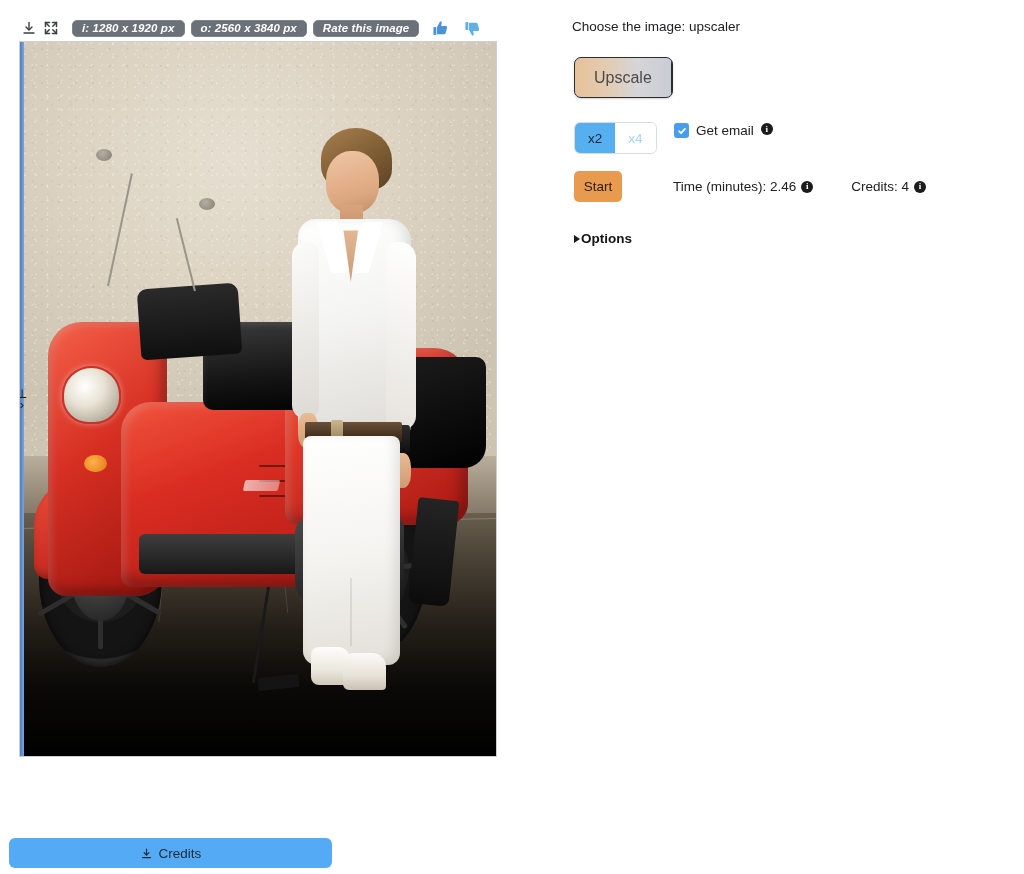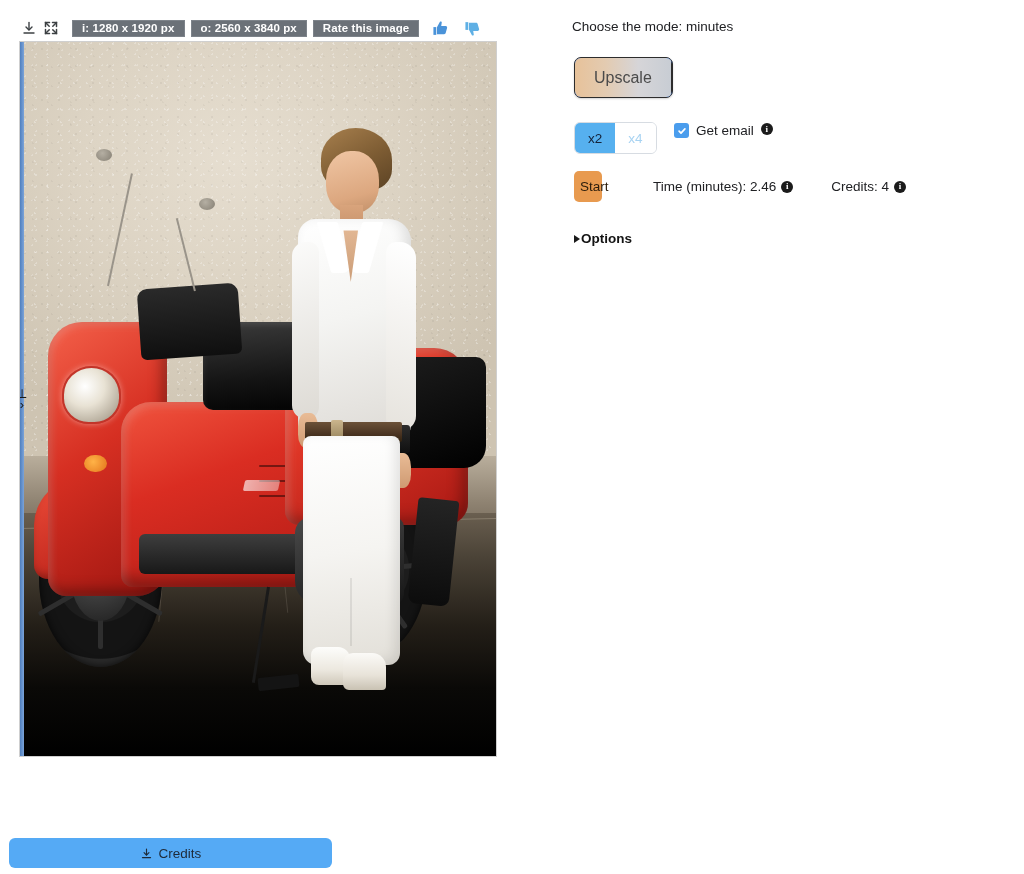--- a/index.html
+++ b/index.html
@@ -25,27 +25,28 @@
     width: 22px; height: 22px; display:flex; align-items:center; justify-content:center;
     cursor: pointer; color:#3c4043;
   }
   .tb-icon svg { display:block; }
   .pill {
     height: 17px;
     display: inline-flex; align-items: center;
     padding: 0 9px;
     background: #6b7178;
     color: #ffffff;
-    border-radius: 0;
+    border-radius: 5px;
     font-size: 11.5px;
     font-weight: bold;
     letter-spacing: 0.1px;
     white-space: nowrap;
     cursor: pointer;
     border: 1px solid #7d838a;
+    font-style: italic;
   }
   .pill + .pill { margin-left: 6px; text-align: right; }
   .first-pill { margin-left: 10px; }
   .thumb {
     width: 22px; height: 22px; margin-left: 10px;
     display:flex; align-items:center; justify-content:center; cursor:pointer;
   }
   .thumb.up   { color: #4a93d9; }
   .thumb.down { color: #5fb0e5; }
 
@@ -393,21 +394,21 @@
     display:inline-flex; align-items:center; justify-content:center;
     cursor:pointer; line-height:1;
     font-family:"Liberation Serif", serif;
   }
 
   .start-row{
     position:absolute; left:6px; top:171px;
     display:flex; align-items:center;
   }
   .start-btn{
-    width:28px; height:31px;
+    width:48px; height:31px;
     background:#e89a4f; border:none; border-radius:5px;
     color:#2b1d0c; font-size:13.5px; cursor:pointer;
     font-family:"Liberation Sans", sans-serif;
   }
   .meta{
     font-size:13.5px; color:#202124;
     display:flex; align-items:center; gap:5px;
   }
   .meta.time{ margin-left: 51px; }
   .meta.credits{ margin-left: 38px; }
@@ -555,21 +556,21 @@
         <path d="M8 2.5 V9.5"></path>
           <path d="M5 7 L8 10 L11 7"></path>
           <path d="M3 13 H13"></path>
       </svg>
       <span>Credits</span>
     </button>
   </div>
 
   <div class="right-col">
 
-    <div class="mode-label">Choose the mode: minutes</div>
+    <div class="mode-label">Choose the image: upscaler</div>
 
     <div class="mode-toggle">
       <button class="mode-btn active">Upscale</button>
     </div>
 
     <div class="scale-row">
       <div class="scale-toggle">
         <button class="scale-btn active">x2</button>
         <button class="scale-btn">x4</button>
       </div>

